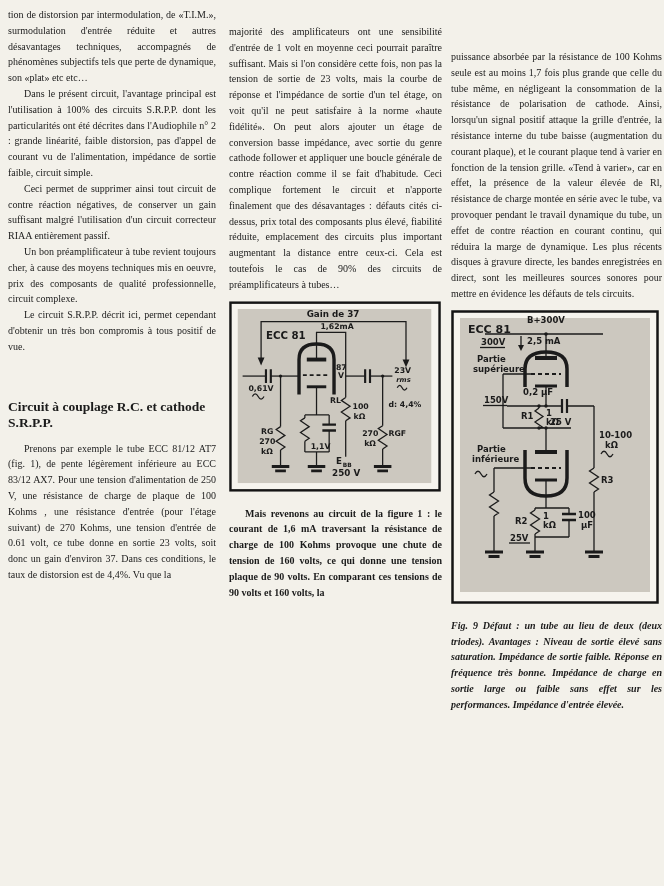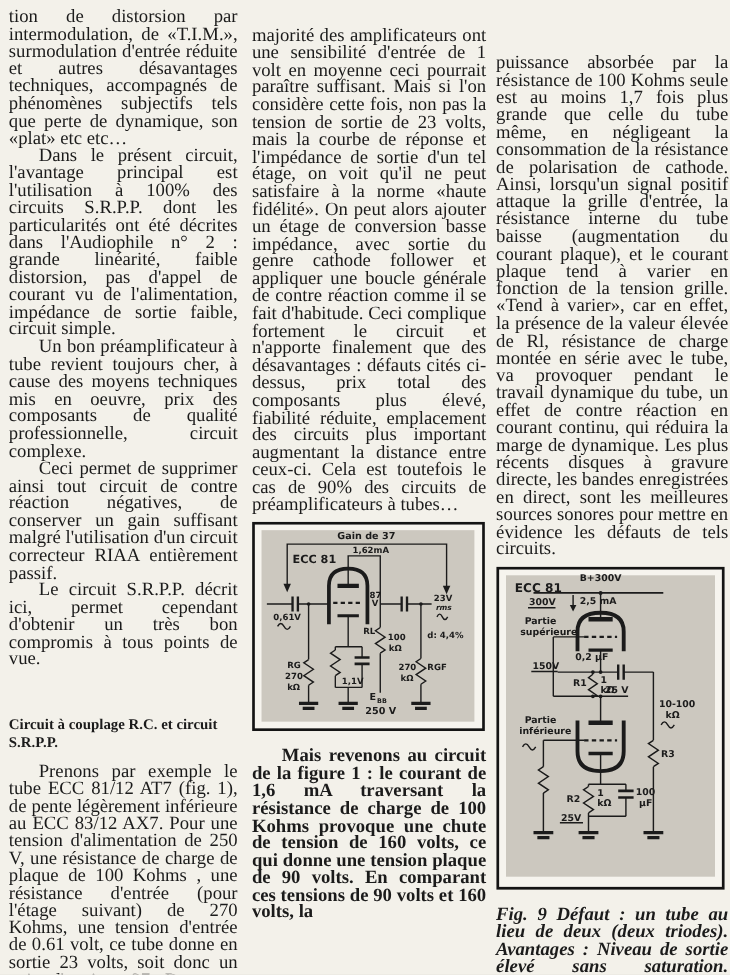--- a/index.html
+++ b/index.html
@@ -3,21 +3,21 @@
 <meta charset="utf-8">
 <style>
   html,body{margin:0;padding:0;background:#e8e6df;}
   .page{
     position:relative;width:664px;height:886px;overflow:hidden;
     background:#f3f1ea;color:#1b1b1b;
     font-family:"Liberation Serif", serif;
   }
   .col{position:absolute;top:7px;}
   .col p{
-    margin:0;font-size:17px;line-height:15.8px;text-align:justify;
+    margin:0;font-size:10px;line-height:15.8px;text-align:justify;
     text-indent:1.6em;hyphens:auto;-webkit-hyphens:auto;
   }
   .col p.noindent{text-indent:0;}
   .col h3{
     font-size:13.5px;line-height:16px;margin:44px 0 10px 0;font-weight:bold;
   }
   .figure{margin:8px 0 6px 0;}
   .figure svg{display:block;}
   .figborder{fill:#f6f4ee;stroke:#141414;stroke-width:2.5;}
   .figpanel{fill:#ccc8bf;}
@@ -41,24 +41,24 @@
   svg .fillb{fill:#1b1b1b;stroke:none;}
 </style>
 </head>
 <body>
 
 <div class="page">
 
   <div class="col" style="left:8px;width:208px;">
     <p class="noindent">tion de distorsion par intermodulation, de «T.I.M.», surmodulation d'entrée réduite et autres désavantages techniques, accompagnés de phénomènes subjectifs tels que perte de dynamique, son «plat» etc etc…</p>
     <p>Dans le présent circuit, l'avantage principal est l'utilisation à 100% des circuits S.R.P.P. dont les particularités ont été décrites dans l'Audiophile n° 2 : grande linéarité, faible distorsion, pas d'appel de courant vu de l'alimentation, impédance de sortie faible, circuit simple.</p>
+    <p>Ceci permet de supprimer ainsi tout circuit de contre réaction négatives, de conserver un gain suffisant malgré l'utilisation d'un circuit correcteur RIAA entièrement passif.</p>
     <p>Un bon préamplificateur à tube revient toujours cher, à cause des moyens techniques mis en oeuvre, prix des composants de qualité professionnelle, circuit complexe.</p>
-    <p>Ceci permet de supprimer ainsi tout circuit de contre réaction négatives, de conserver un gain suffisant malgré l'utilisation d'un circuit correcteur RIAA entièrement passif.</p>
-    <p>Le circuit S.R.P.P. décrit ici, permet cependant d'obtenir un très bon compromis à tous points de vue.</p>
-    <h3>Circuit à couplage R.C. et circuit S.R.P.P.</h3>
+    <p>Le circuit S.R.P.P. décrit ici, permet cependant d'obtenir un très bon compromis à tous positif de vue.</p>
+    <h3>Circuit à couplage R.C. et cathode S.R.P.P.</h3>
     <p>Prenons par exemple le tube ECC 81/12 AT7 (fig. 1), de pente légèrement inférieure au ECC 83/12 AX7. Pour une tension d'alimentation de 250 V, une résistance de charge de plaque de 100 Kohms , une résistance d'entrée (pour l'étage suivant) de 270 Kohms, une tension d'entrée de 0.61 volt, ce tube donne en sortie 23 volts, soit donc un gain d'environ 37. Dans ces conditions, le taux de distorsion est de 4,4%. Vu que la</p>
   </div>
 
   <div class="col" style="left:229px;width:213px;margin-top:17px;">
     <p class="noindent">majorité des amplificateurs ont une sensibilité d'entrée de 1 volt en moyenne ceci pourrait paraître suffisant. Mais si l'on considère cette fois, non pas la tension de sortie de 23 volts, mais la courbe de réponse et l'impédance de sortie d'un tel étage, on voit qu'il ne peut satisfaire à la norme «haute fidélité». On peut alors ajouter un étage de conversion basse impédance, avec sortie du genre cathode follower et appliquer une boucle générale de contre réaction comme il se fait d'habitude. Ceci complique fortement le circuit et n'apporte finalement que des désavantages : défauts cités ci-dessus, prix total des composants plus élevé, fiabilité réduite, emplacement des circuits plus important augmentant la distance entre ceux-ci. Cela est toutefois le cas de 90% des circuits de préamplificateurs à tubes…</p>
 
     <div class="figure">
       <svg viewBox="0 0 218 196" width="212" height="191">
         <rect class="figborder" x="1.5" y="1.5" width="215" height="193"></rect>
         <rect class="figpanel" x="9" y="8" width="199" height="179"></rect>

